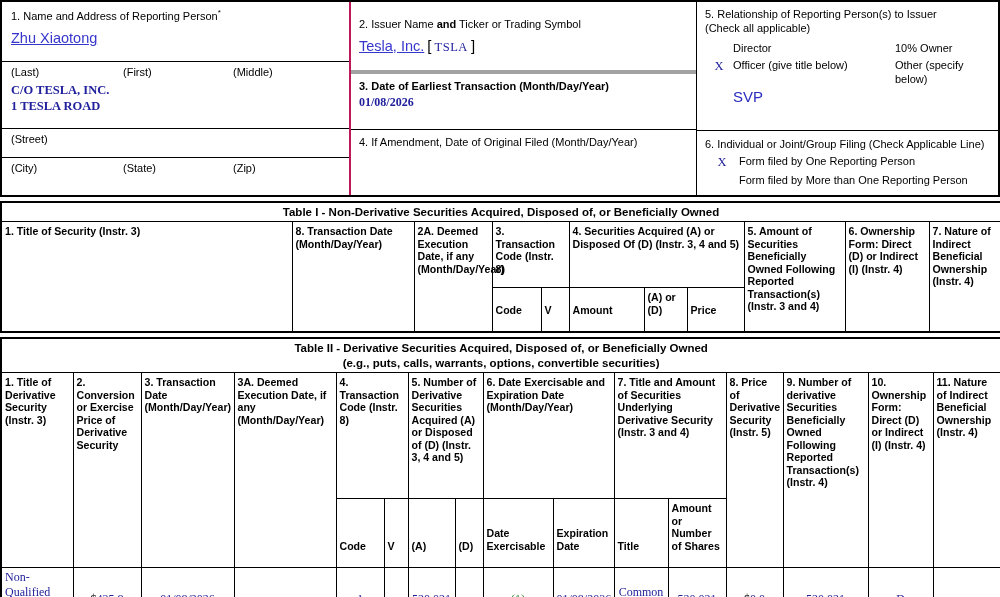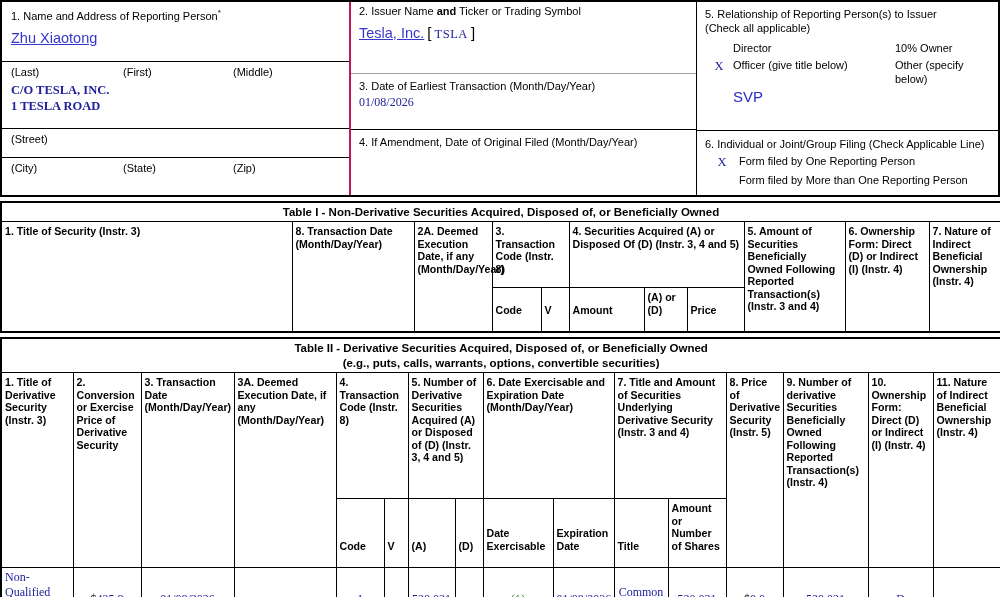--- a/index.html
+++ b/index.html
@@ -8,22 +8,22 @@
     font-family: "Liberation Sans", sans-serif;
     color: #000;
     font-size: 11px;
   }
   .form-wrap { width: 1000px; background: #fff; padding-bottom: 4px; }
 
   
   .top-grid { display: flex; width: 1000px; height: 197px; border: 2px solid #000; background: #fff; }
   .sec1 { width: 349px; border-right: 2px solid #be185d; padding: 6px 9px 0 9px; }
   .mid-col { width: 346px; border-right: 1px solid #000; display: flex; flex-direction: column; }
-  .sec2 { height: 72px; border-bottom: 1px solid #a3a3a3; padding: 3px 8px; }
-  .sec3 { height: 56px; border-bottom: 1px solid #000; padding: 6px 8px; }
+  .sec2 { height: 72px; border-bottom: 4px solid #a3a3a3; padding: 16px 8px; }
+  .sec3 { height: 56px; border-bottom: 1px solid #000; padding: 6px 8px; font-weight: bold; }
   .sec4 { flex: 1; padding: 6px 8px; }
   .right-col { flex: 1; display: flex; flex-direction: column; }
   .sec5 { height: 133px; border-bottom: 1px solid #000; padding: 6px 8px; }
   .sec6 { flex: 1; padding: 7px 8px; }
 
   .lbl { font-size: 11px; line-height: 1.25; }
   sup { font-size: 8px; }
   .link {
     color: #3636cc; text-decoration: underline; cursor: pointer;
     font-size: 14.5px;

